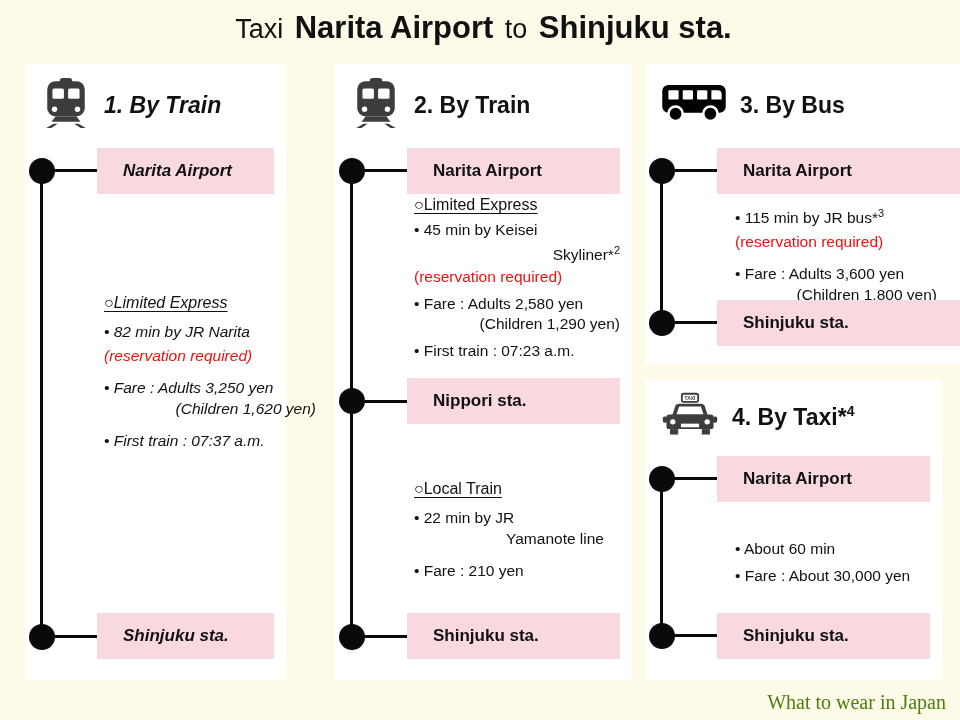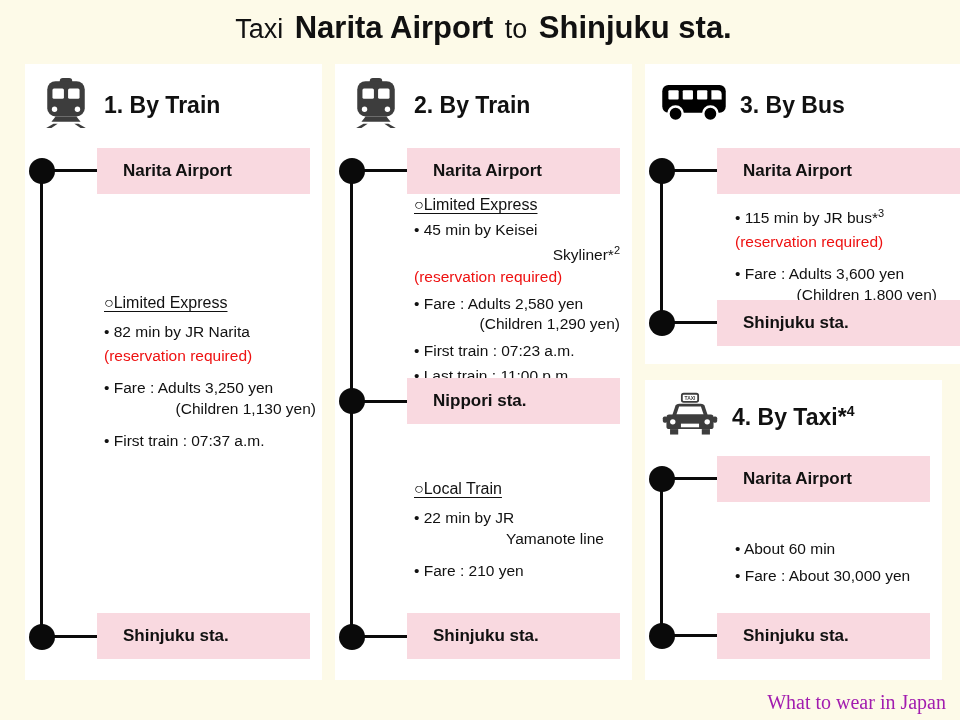--- a/index.html
+++ b/index.html
@@ -37,37 +37,37 @@
   .ln sup{font-size:11px;}
   .compact .ln{line-height:20px;margin-top:5px;}
   .compact .ln.first{margin-top:0;}
   .compact .ln.cont{margin-top:0;}
   .compact .ln.red{margin-top:2px;}
   .compact .ln.gap{margin-top:7px;}
   .compact .sec-heading{margin-bottom:4px;}
   
   .credit{
     position:absolute;right:14px;bottom:6px;
-    font-family:"Liberation Serif",serif;font-size:20px;color:#a21caf;white-space:nowrap;
+    font-family:"Liberation Serif",serif;font-size:20px;color:#4d7c0f;white-space:nowrap;
   }
   .icon{flex:0 0 auto;}
 </style>
 </head>
 <body>
 
 <div class="stage">
 
   <div class="main-title">
     <span class="t-reg">Taxi</span>
     <span class="t-bold">Narita Airport</span>
     <span class="t-reg">to</span>
     <span class="t-bold">Shinjuku sta.</span>
   </div>
 
-  <div class="card" style="left:25px;top:64px;width:297px;height:616px;">
+  <div class="card" style="left:25px;top:64px;width:261px;height:616px;font-style:italic;">
     <div class="card-header">
       <span class="icon">
         <svg width="50" height="50" viewBox="0 0 48 48" fill="#3d3d3d">
           <rect x="18" y="0" width="12" height="7" rx="3"></rect>
           <rect x="6" y="3" width="36" height="34" rx="8"></rect>
           <rect x="11" y="10" width="11" height="10" rx="1.5" fill="#fff"></rect>
           <rect x="26" y="10" width="11" height="10" rx="1.5" fill="#fff"></rect>
           <circle cx="13" cy="30" r="2.6" fill="#fff"></circle>
           <circle cx="35" cy="30" r="2.6" fill="#fff"></circle>
           <path d="M14 37 L34 37 L38 42 L10 42 Z"></path>
@@ -84,21 +84,21 @@
     <div class="dot" style="top:94px;"></div>
     <div class="dot" style="top:560px;"></div>
 
     <div class="station" style="top:84px;">Narita Airport</div>
 
     <div class="info" style="left:79px;top:228px;width:212px;">
       <div class="sec-heading">○Limited Express</div>
       <div class="ln first">• 82 min by JR Narita</div>
       <div class="ln red">(reservation required)</div>
       <div class="ln gap">• Fare : Adults 3,250 yen</div>
-      <div class="ln cont">(Children 1,130 yen)</div>
+      <div class="ln cont">(Children 1,620 yen)</div>
       <div class="ln gap">• First train : 07:37 a.m.</div>
     </div>
 
     <div class="station" style="top:549px;">Shinjuku sta.</div>
   </div>
 
   <div class="card" style="left:335px;top:64px;width:297px;height:616px;">
     <div class="card-header">
       <span class="icon">
         <svg width="50" height="50" viewBox="0 0 48 48" fill="#3d3d3d">
@@ -127,21 +127,20 @@
     <div class="station" style="top:84px;">Narita Airport</div>
 
     <div class="info compact" style="left:79px;top:130px;width:206px;">
       <div class="sec-heading">○Limited Express</div>
       <div class="ln first">• 45 min by Keisei</div>
       <div class="ln cont"><span>Skyliner*</span><sup>2</sup></div>
       <div class="ln red">(reservation required)</div>
       <div class="ln gap">• Fare : Adults 2,580 yen</div>
       <div class="ln cont">(Children 1,290 yen)</div>
       <div class="ln gap">• First train : 07:23 a.m.</div>
-      <div class="ln">• Last train : 11:00 p.m.</div>
     </div>
 
     <div class="station" style="top:314px;">Nippori sta.</div>
 
     <div class="info" style="left:79px;top:414px;width:190px;">
       <div class="sec-heading">○Local Train</div>
       <div class="ln first">• 22 min by JR</div>
       <div class="ln cont">Yamanote line</div>
       <div class="ln gap">• Fare : 210 yen</div>
     </div>

